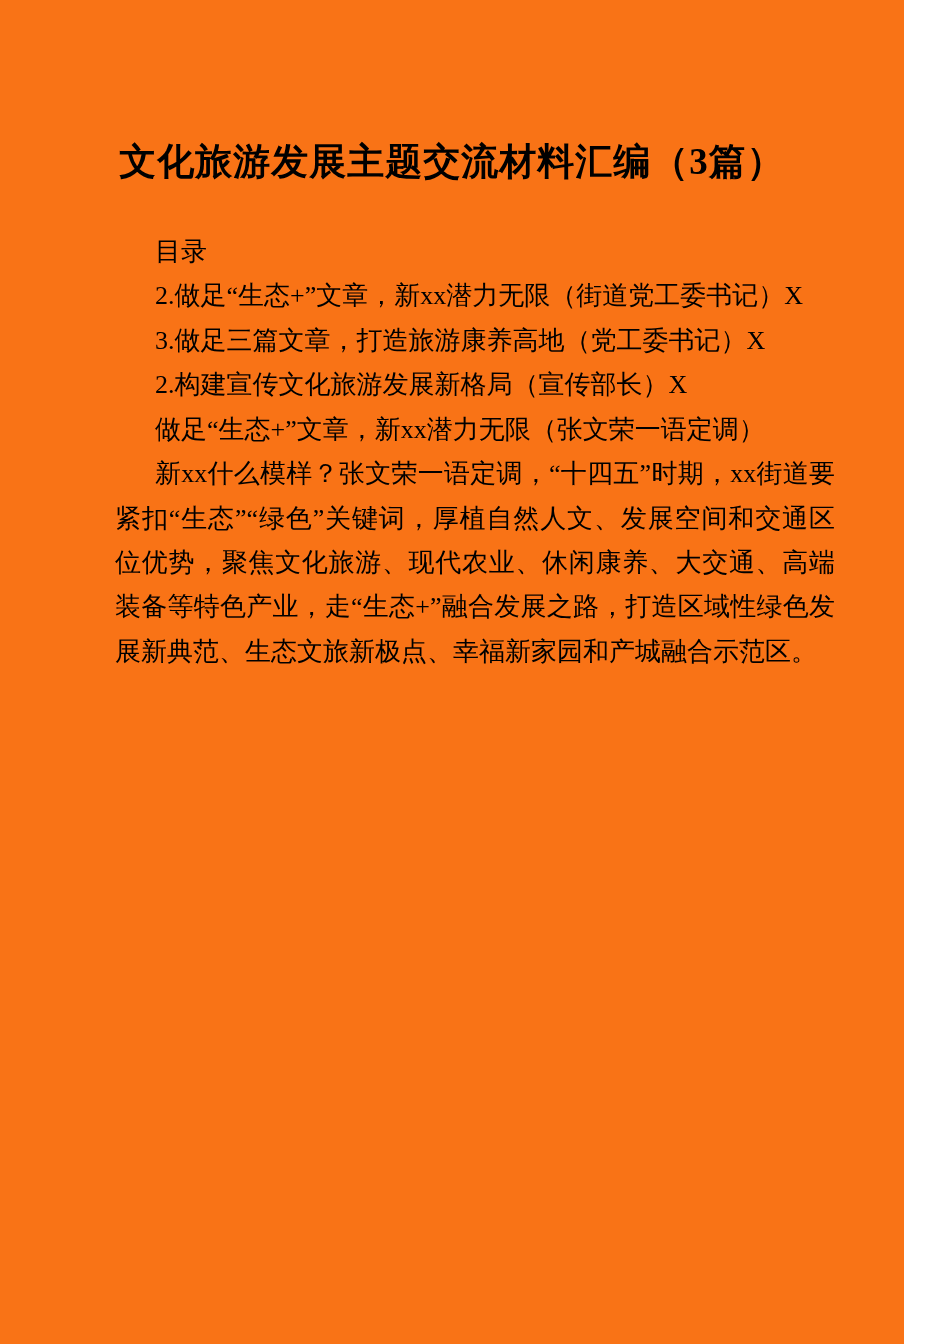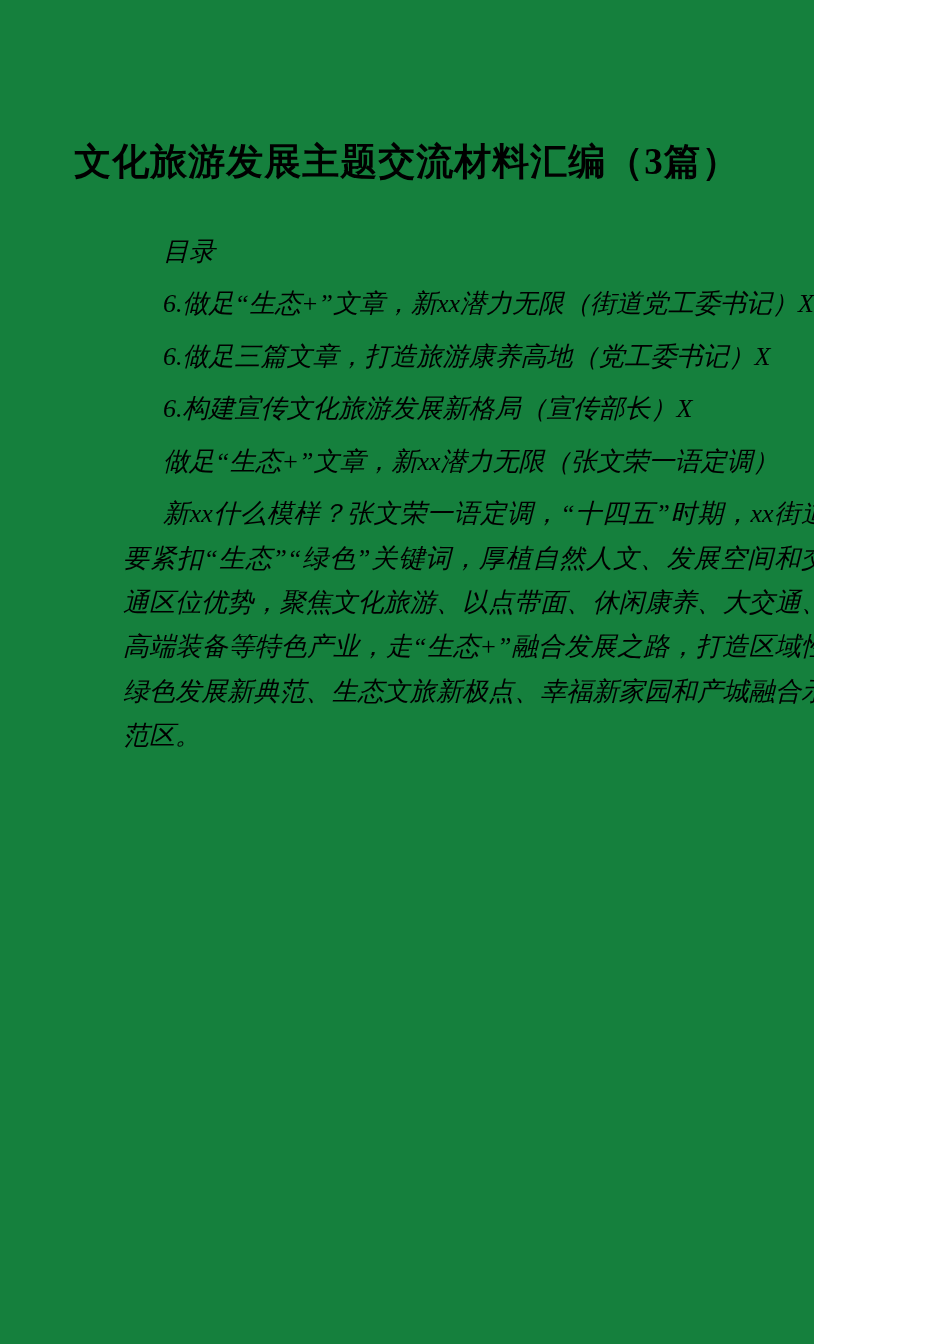--- a/index.html
+++ b/index.html
@@ -2,23 +2,23 @@
 <html lang="zh"><head>
 <meta charset="utf-8">
 <style>
   html, body {
     margin: 0;
     padding: 0;
     background: #ffffff;
   }
   .page {
     position: relative;
-    width: 814px;
+    width: 904px;
     height: 1344px;
-    background: #15803d;
+    background: #f97316;
     overflow: hidden;
     color: #000000;
     font-family: "Liberation Serif", "DejaVu Serif", serif;
   }
   .doc-title {
     margin: 136px 40px 0 40px;
     font-size: 37px;
     line-height: 1.4;
     font-weight: bold;
     text-align: center;
@@ -28,40 +28,39 @@
   }
   .doc-body {
     margin: 42px 115px 0 115px;
     width: 720px;
     font-size: 26px;
     line-height: 44.45px;
     text-align: justify;
     color: #000000;
   }
   .doc-body p {
-    margin: 8px;
+    margin: 0;
     padding: 0;
     text-indent: 40px;
     word-break: break-all;
-    font-style: italic;
   }
 </style>
 </head>
 <body>
 
 <div class="page">
   <h1 class="doc-title">文化旅游发展主题交流材料汇编（3篇）</h1>
 
   <div class="doc-body">
     <p>目录</p>
 
-    <p>6.做足“生态+”文章，新xx潜力无限（街道党工委书记）X</p>
+    <p>2.做足“生态+”文章，新xx潜力无限（街道党工委书记）X</p>
 
-    <p>6.做足三篇文章，打造旅游康养高地（党工委书记）X</p>
+    <p>3.做足三篇文章，打造旅游康养高地（党工委书记）X</p>
 
-    <p>6.构建宣传文化旅游发展新格局（宣传部长）X</p>
+    <p>2.构建宣传文化旅游发展新格局（宣传部长）X</p>
 
     <p>做足“生态+”文章，新xx潜力无限（张文荣一语定调）</p>
 
-    <p>新xx什么模样？张文荣一语定调，“十四五”时期，xx街道要紧扣“生态”“绿色”关键词，厚植自然人文、发展空间和交通区位优势，聚焦文化旅游、以点带面、休闲康养、大交通、高端装备等特色产业，走“生态+”融合发展之路，打造区域性绿色发展新典范、生态文旅新极点、幸福新家园和产城融合示范区。</p>
+    <p>新xx什么模样？张文荣一语定调，“十四五”时期，xx街道要紧扣“生态”“绿色”关键词，厚植自然人文、发展空间和交通区位优势，聚焦文化旅游、现代农业、休闲康养、大交通、高端装备等特色产业，走“生态+”融合发展之路，打造区域性绿色发展新典范、生态文旅新极点、幸福新家园和产城融合示范区。</p>
 
   </div>
 </div>
 
 </body></html>

